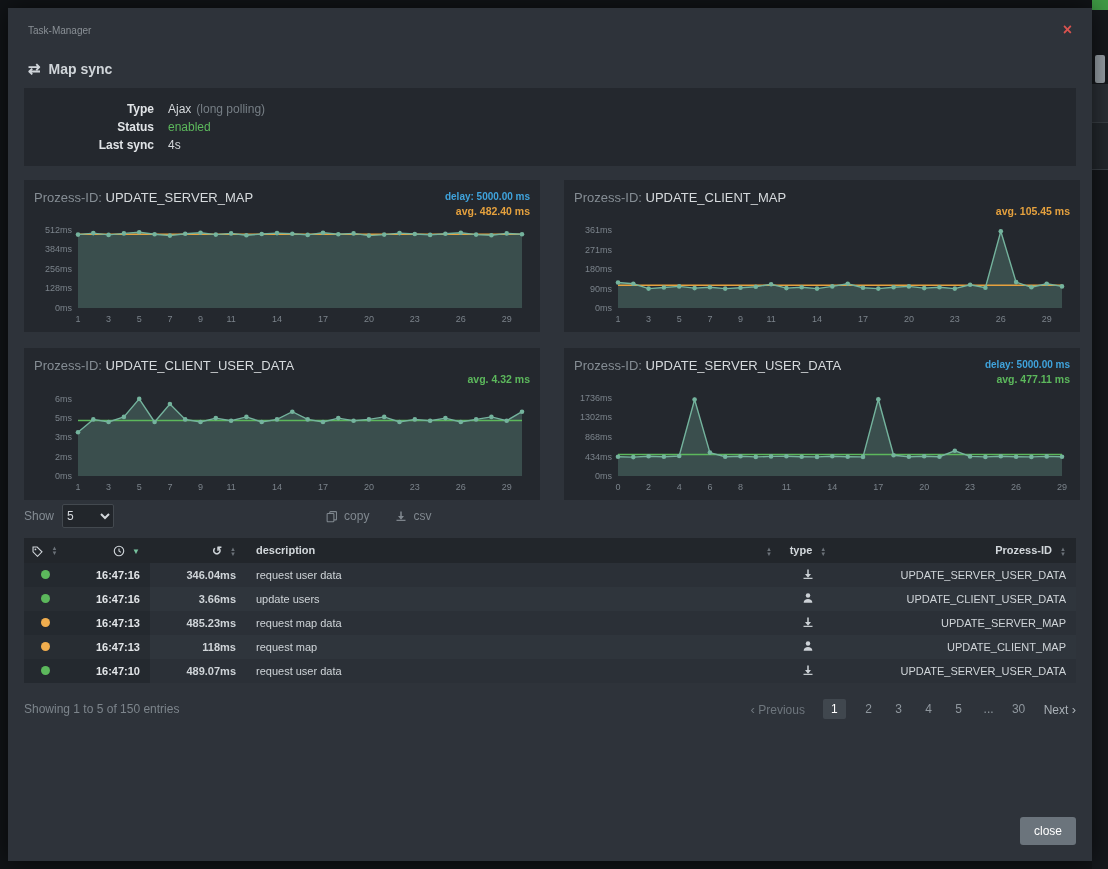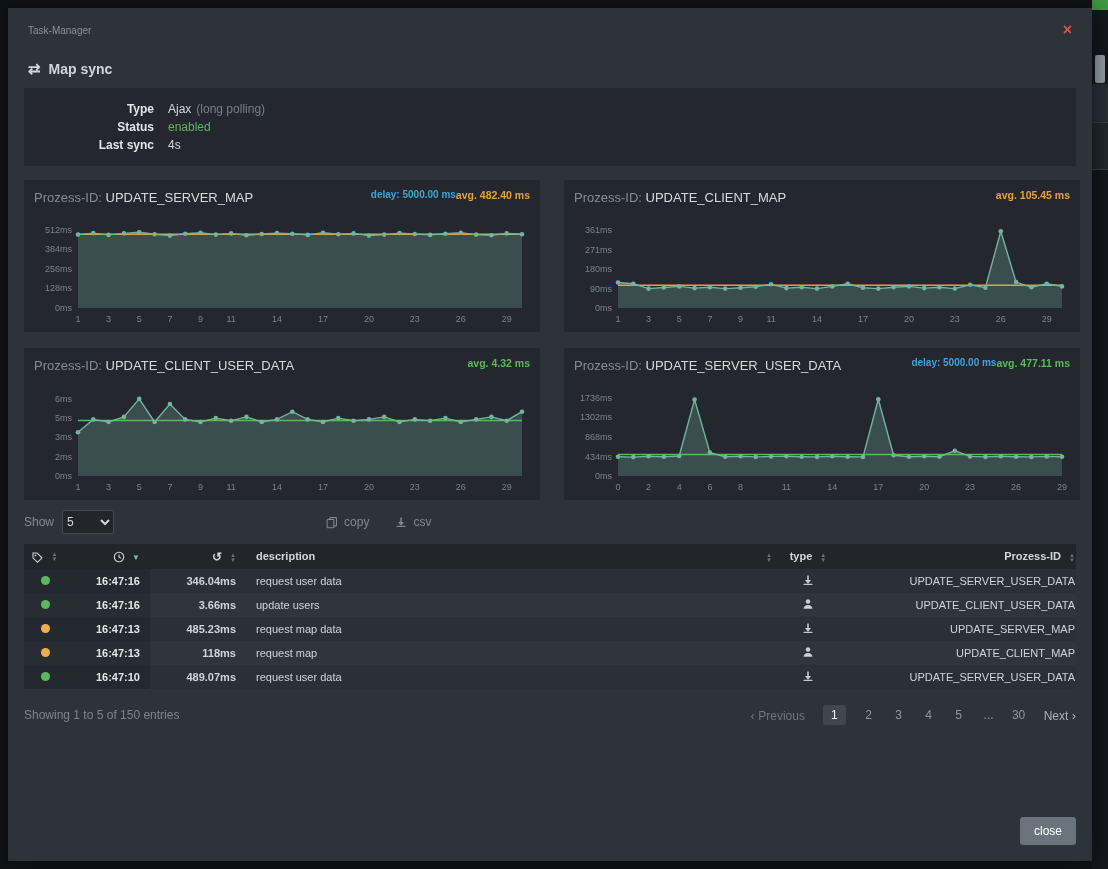--- a/index.html
+++ b/index.html
@@ -23,26 +23,26 @@
   .section-heading{display:flex;align-items:center;gap:8px;color:#d0d5d9;font-size:14px;font-weight:bold;margin:16px 4px 10px 4px}
   .section-heading .sicon{font-size:15px;color:#cfd4d9;display:inline-flex;align-items:center}
 
   .info-panel{background:#24282e;padding:12px 0;margin-bottom:14px}
   .info-row{display:flex;line-height:18px}
   .info-label{width:130px;text-align:right;font-weight:bold;color:#e1e4e7}
   .info-value{margin-left:14px;color:#d4d8db}
   .info-extra{color:#767e85;margin-left:5px}
   .value-green{color:#5cb85c}
 
-  .charts-grid{display:grid;grid-template-columns:1fr 1fr;gap:16px 24px;margin-bottom:6px}
+  .charts-grid{display:grid;grid-template-columns:1fr 1fr;gap:16px 24px;margin-bottom:0}
   .chart-card{background:#24282e;padding:8px 10px 6px 10px;height:152px}
   .chart-head{display:flex;justify-content:space-between;align-items:flex-start;height:32px}
   .chart-title{font-size:13px;color:#d6dadd;padding-top:2px}
   .chart-title .muted{color:#858d94}
-  .chart-stats{text-align:right;display:flex;flex-direction:row;justify-content:flex-end;min-height:30px}
+  .chart-stats{text-align:right;display:flex;flex-direction:column;justify-content:flex-end;min-height:30px}
   .delay-label{color:#3fa3dc;font-size:10px;font-weight:bold;line-height:14px}
   .delay-label:empty{display:none}
   .avg-label{font-size:10.5px;font-weight:bold;line-height:14px}
   .chart-svg{display:block}
   .chart-svg .tick{fill:#7b838b;font-size:9px;font-family:"Liberation Sans",sans-serif}
 
   
   .table-controls{display:flex;align-items:center;margin:4px 0 10px 0;color:#848c93}
   .show-group{display:flex;align-items:center;gap:8px}
   .show-select{width:52px;height:24px;background:#22262b;color:#d4d8dc;border:1px solid #43494f;border-radius:2px;font-size:12px}
@@ -55,21 +55,21 @@
   .proc-table{width:100%;border-collapse:collapse;font-size:11px;table-layout:fixed}
   .proc-table th{background:#22262b;height:25px;color:#d2d7db;font-weight:bold;vertical-align:middle;cursor:pointer}
   .proc-table td{height:24px;vertical-align:middle;color:#cfd4d8}
   .proc-row:nth-child(odd){background:#2b3037}
   .proc-row:nth-child(even){background:#2f353c}
   .col-tag{width:42px;text-align:center}
   .col-time{width:84px;text-align:right;padding-right:10px}
   .col-dur{width:96px;text-align:right;padding-right:10px}
   .col-desc{text-align:left;padding-left:10px}
   .col-type{width:64px;text-align:center}
-  .col-pid{width:236px;text-align:right;padding-right:1px}
+  .col-pid{width:236px;text-align:right;padding-right:10px}
   td.col-tag,td.col-time{background:rgba(0,0,0,.14)}
   td.col-time{color:#e2e5e8;font-weight:bold}
   td.col-dur{font-weight:bold}
   .dur-green{color:#5cb85c}
   .dur-orange{color:#f0ad4e}
   .dot{display:inline-block;width:9px;height:9px;border-radius:50%}
   .dot-green{background:#5cb85c}
   .dot-orange{background:#f0ad4e}
   .sort{display:inline-flex;flex-direction:column;font-size:6px;line-height:5px;color:#6b7279;margin-left:5px;vertical-align:middle;font-style:normal}
   .sort i{font-style:normal}

